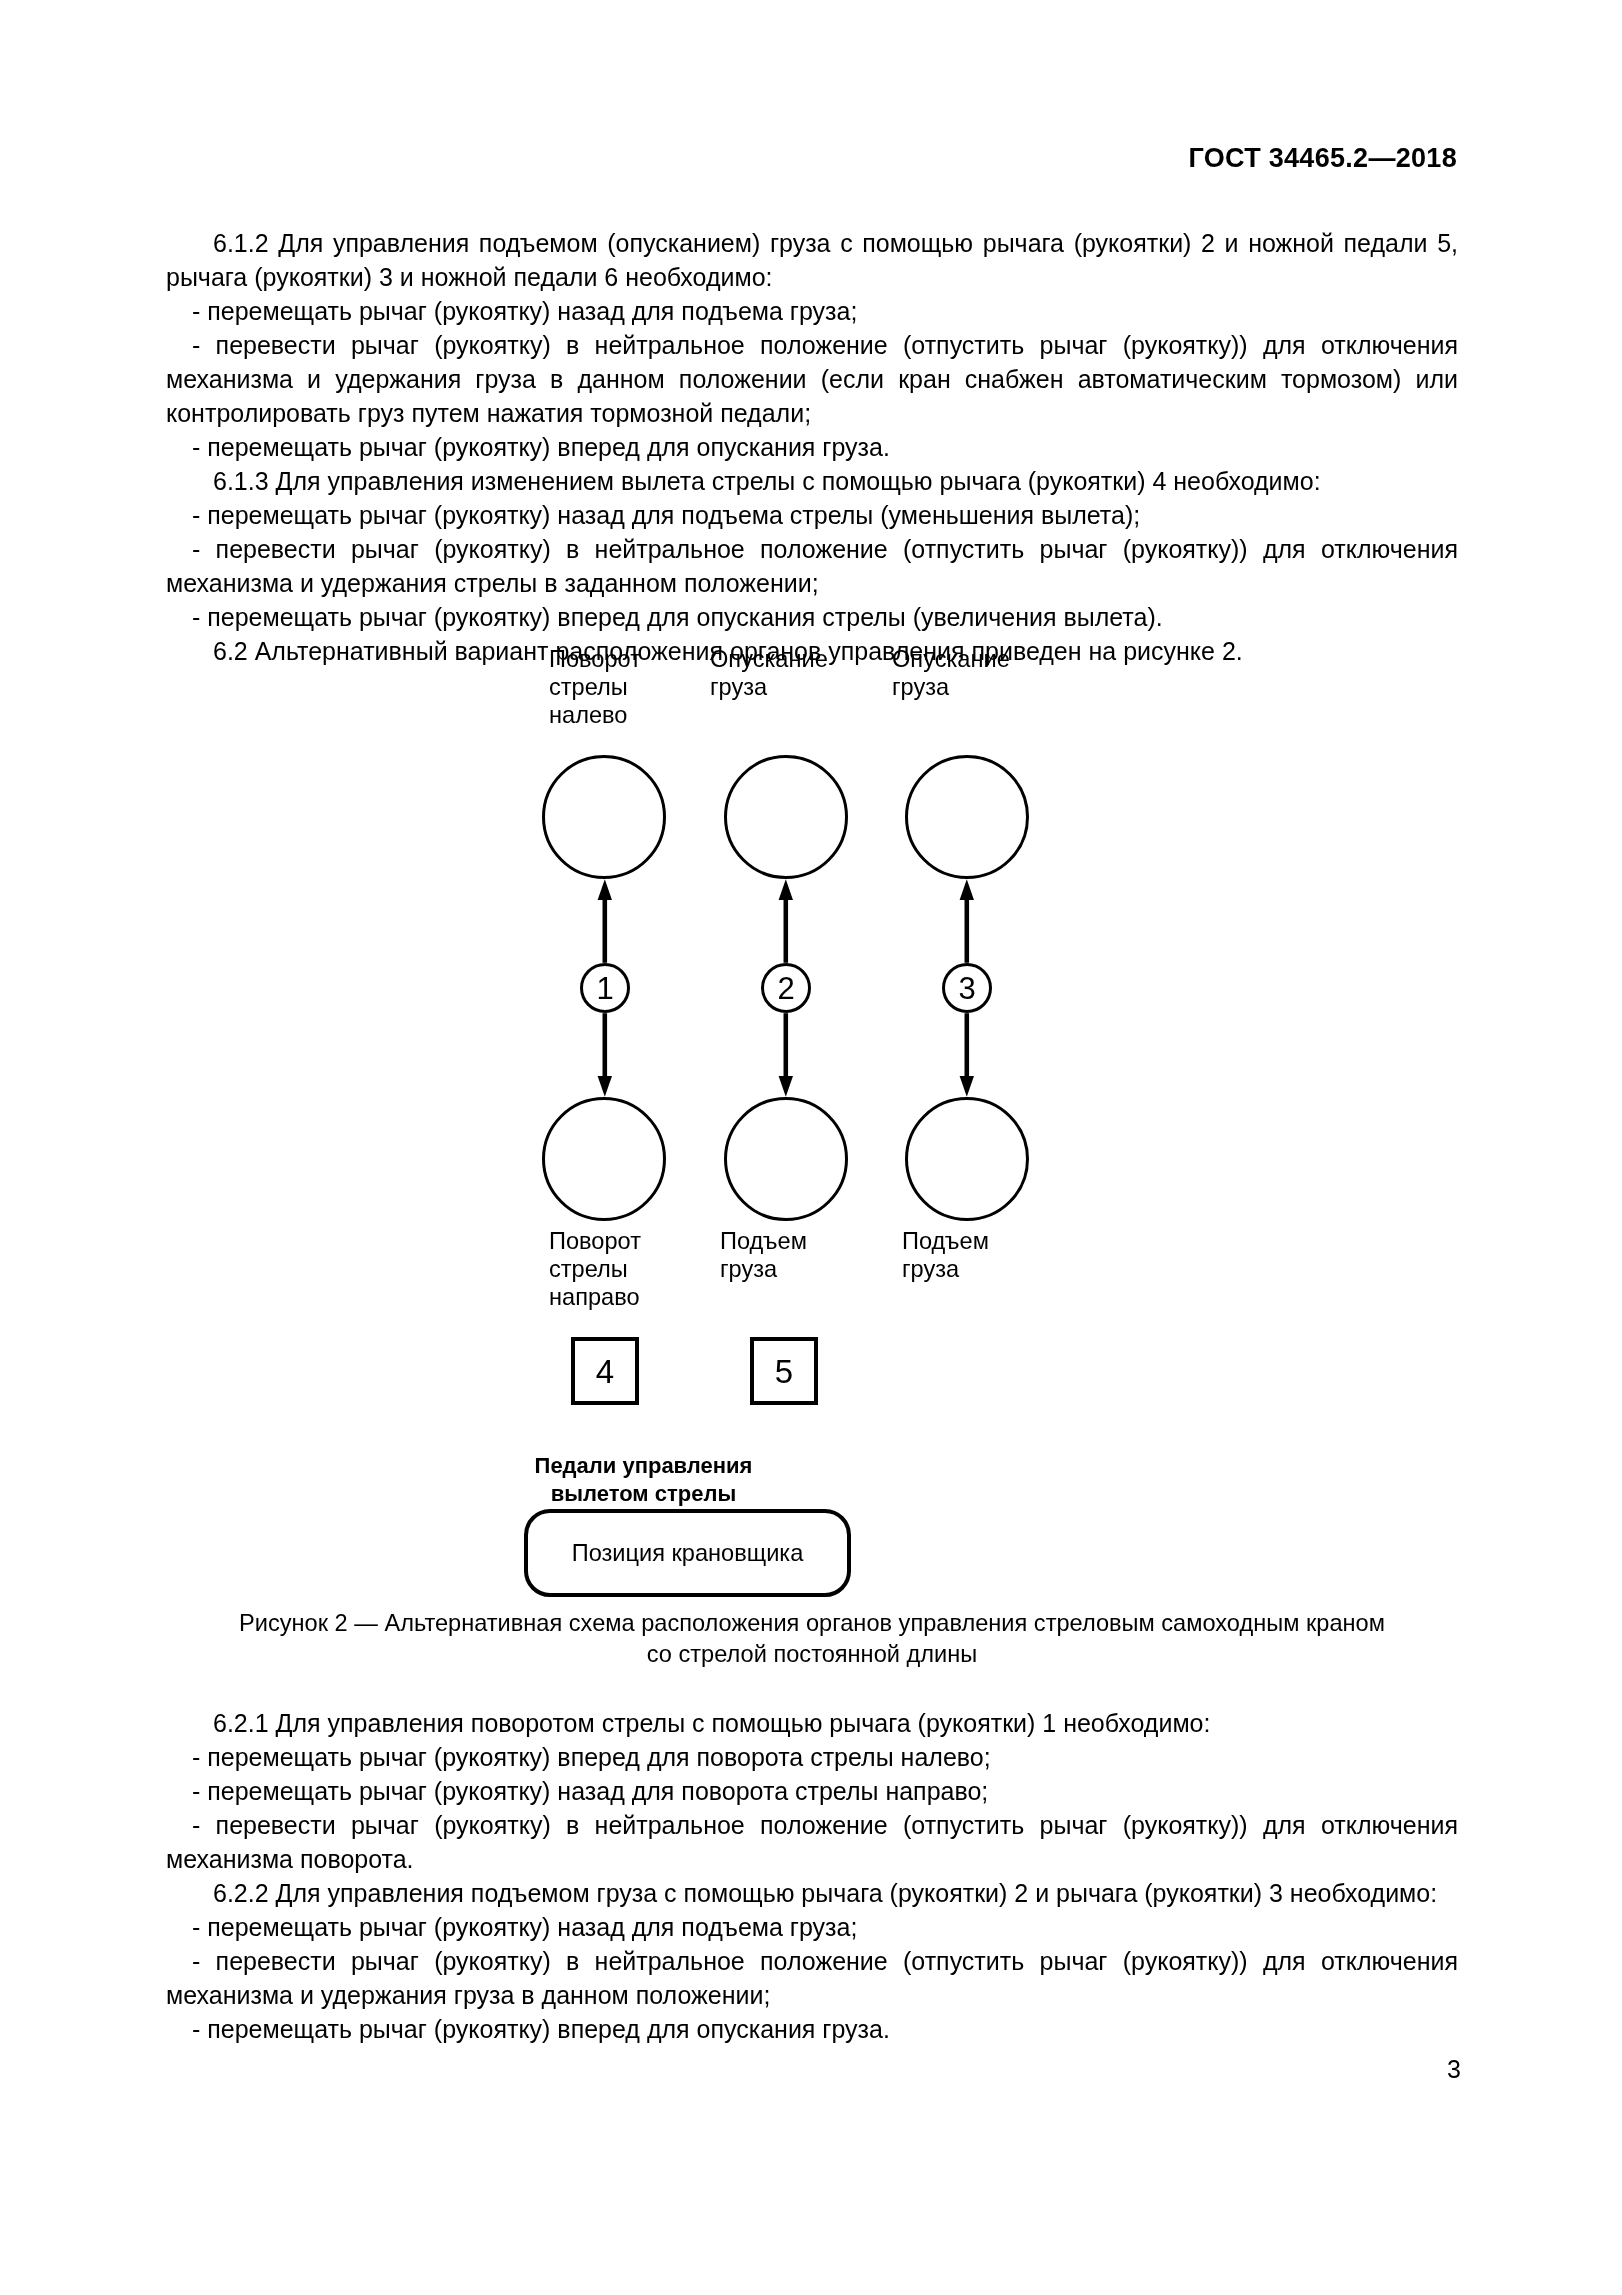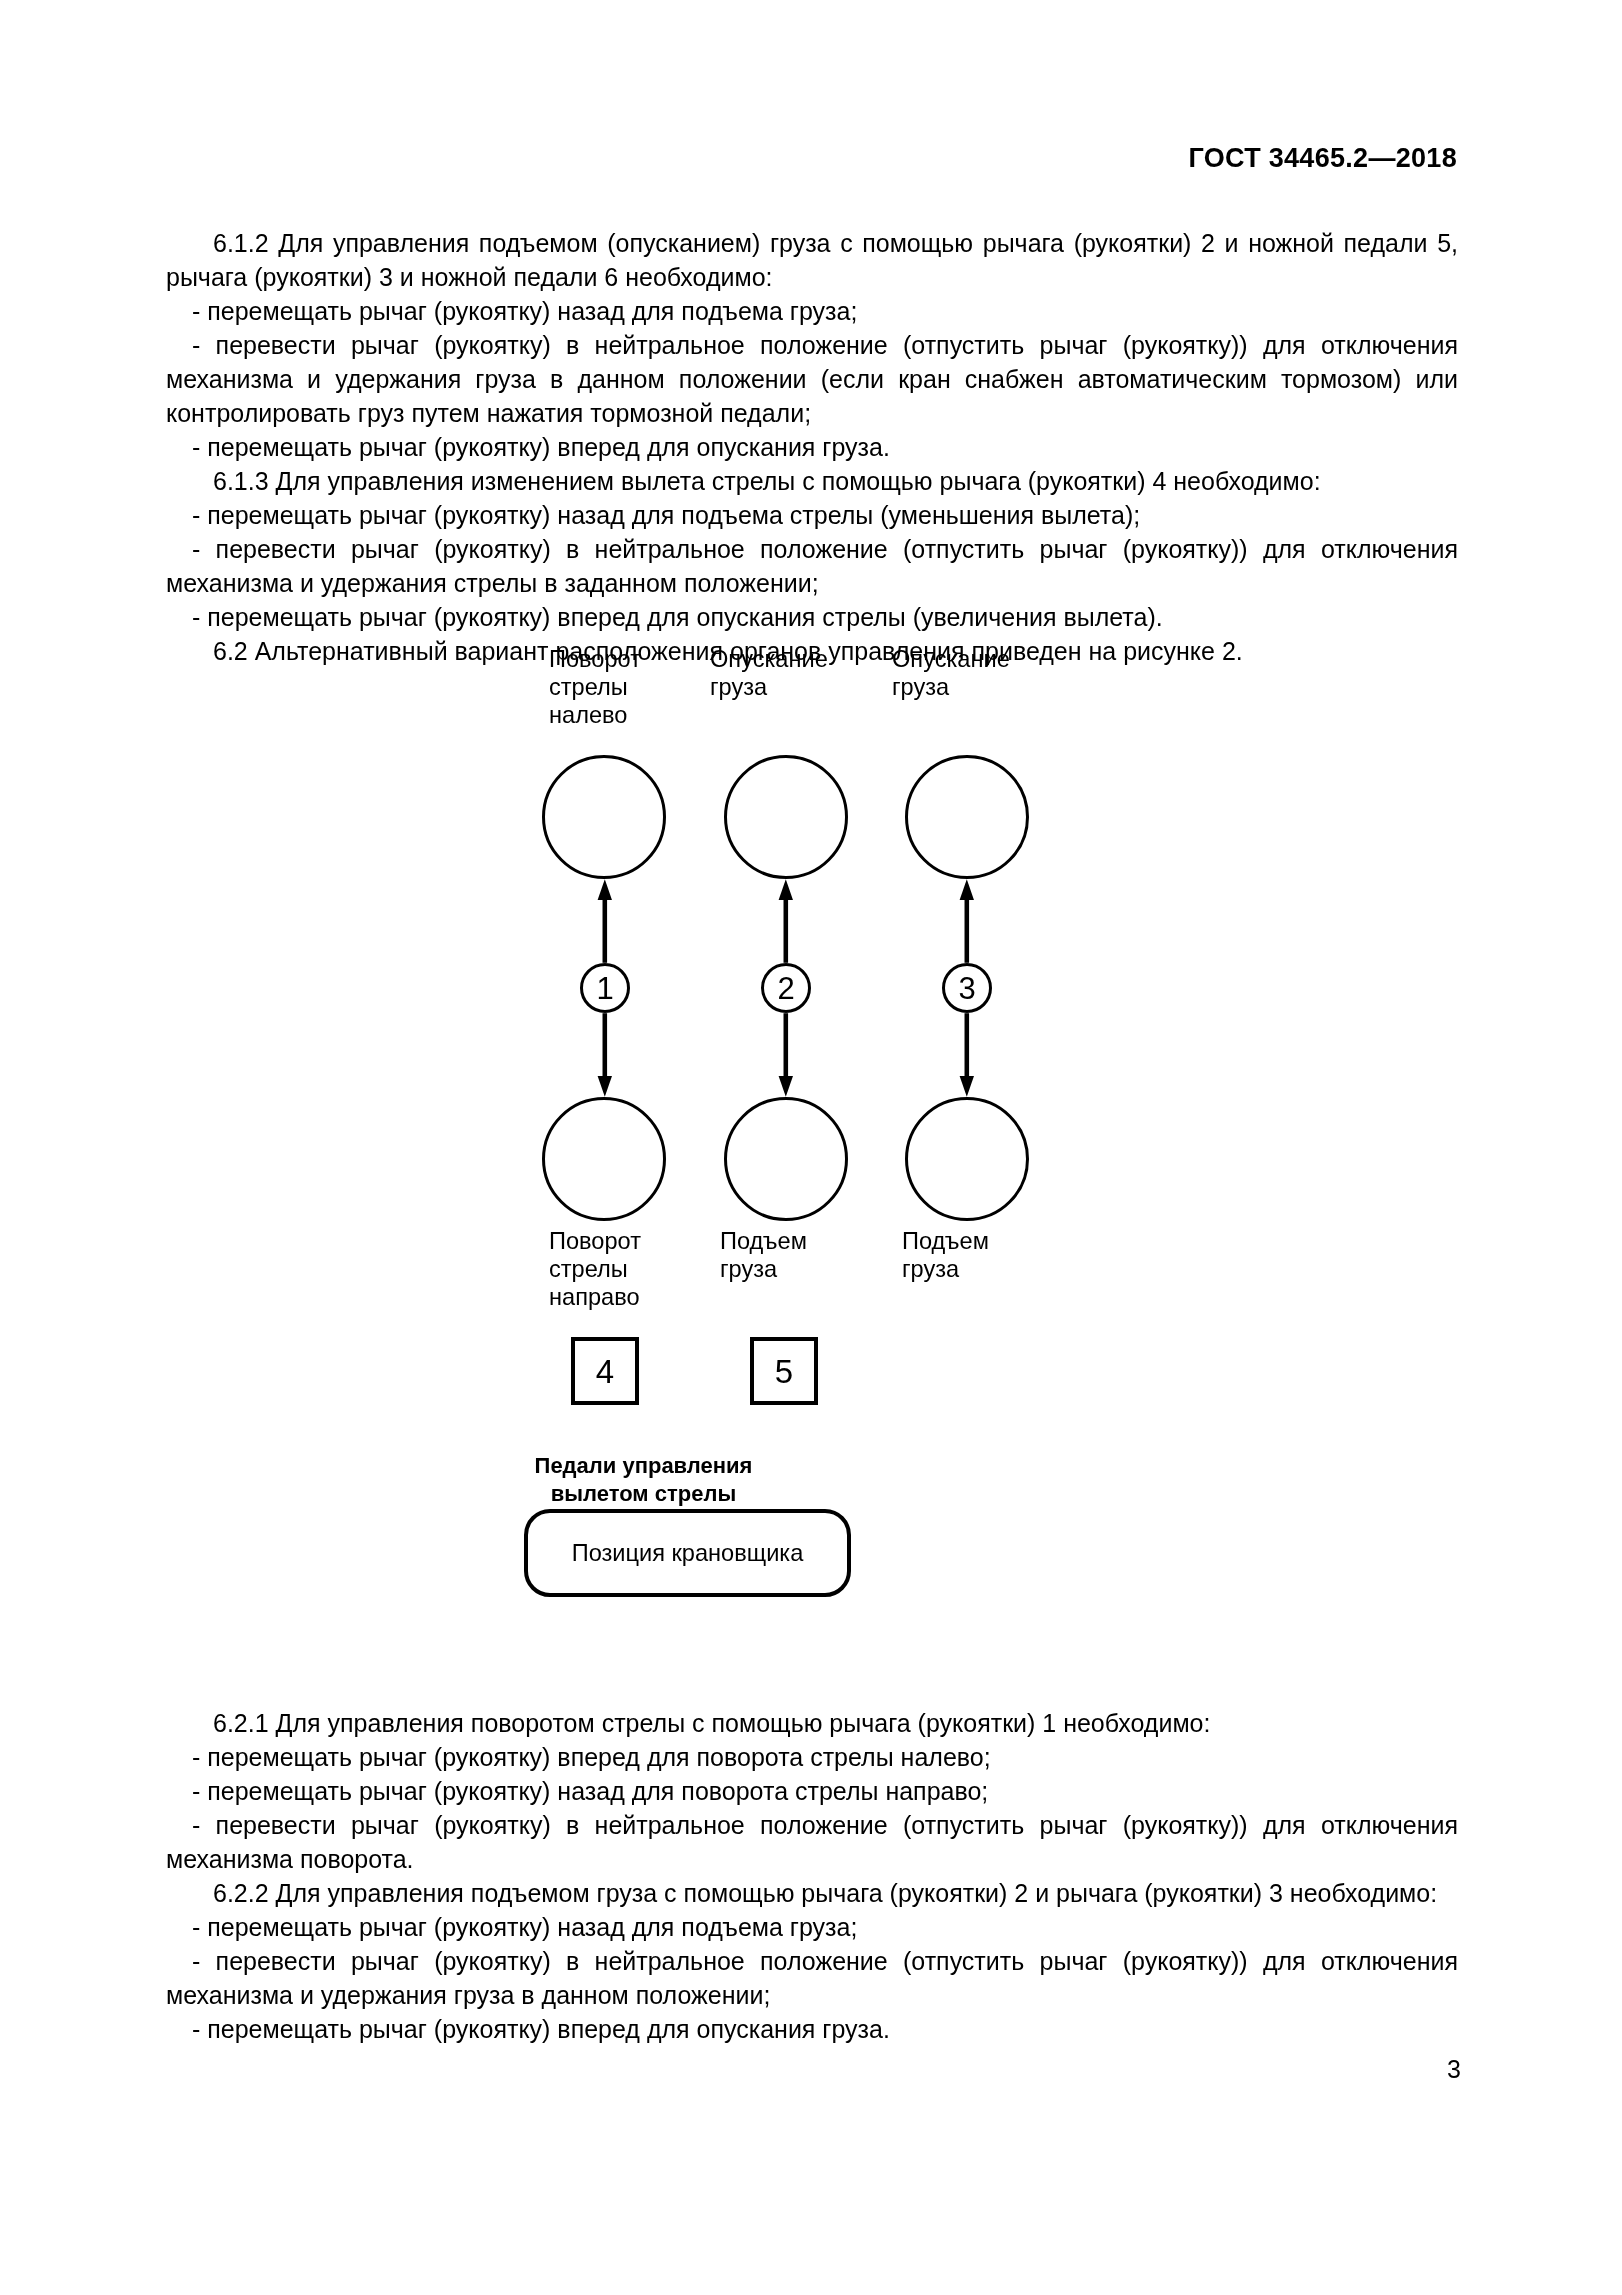--- a/index.html
+++ b/index.html
@@ -271,20 +271,24 @@
       <div class="pedal-caption" style="left: 340px; top: 783px; width: 275px;">Педали управления
 вылетом стрелы</div>
 
       <div class="operator-box" style="left: 358px; top: 864px; width: 327px; height: 88px; border-radius: 26px;">
         <span>Позиция крановщика</span>
       </div>
 
     </div>
   </div>
 
+  <div class="fig-caption">
+    <div>Рисунок 2 — Альтернативная схема расположения органов управления стреловым самоходным краном</div>
+    <div>со стрелой постоянной длины</div>
+  </div>
 
   <div class="text-col block-bot">
     <p class="para">6.2.1  Для управления поворотом стрелы с помощью рычага (рукоятки) 1 необходимо:</p>
     <p class="para bullet">- перемещать рычаг (рукоятку) вперед для поворота стрелы налево;</p>
     <p class="para bullet">- перемещать рычаг (рукоятку) назад для поворота стрелы направо;</p>
     <p class="para bullet">- перевести рычаг (рукоятку) в нейтральное положение (отпустить рычаг (рукоятку)) для отключения механизма поворота.</p>
     <p class="para">6.2.2  Для управления подъемом груза с помощью рычага (рукоятки) 2 и рычага (рукоятки) 3 необходимо:</p>
     <p class="para bullet">- перемещать рычаг (рукоятку) назад для подъема груза;</p>
     <p class="para bullet">- перевести рычаг (рукоятку) в нейтральное положение (отпустить рычаг (рукоятку)) для отключения механизма и удержания груза в данном положении;</p>
     <p class="para bullet">- перемещать рычаг (рукоятку) вперед для опускания груза.</p>

